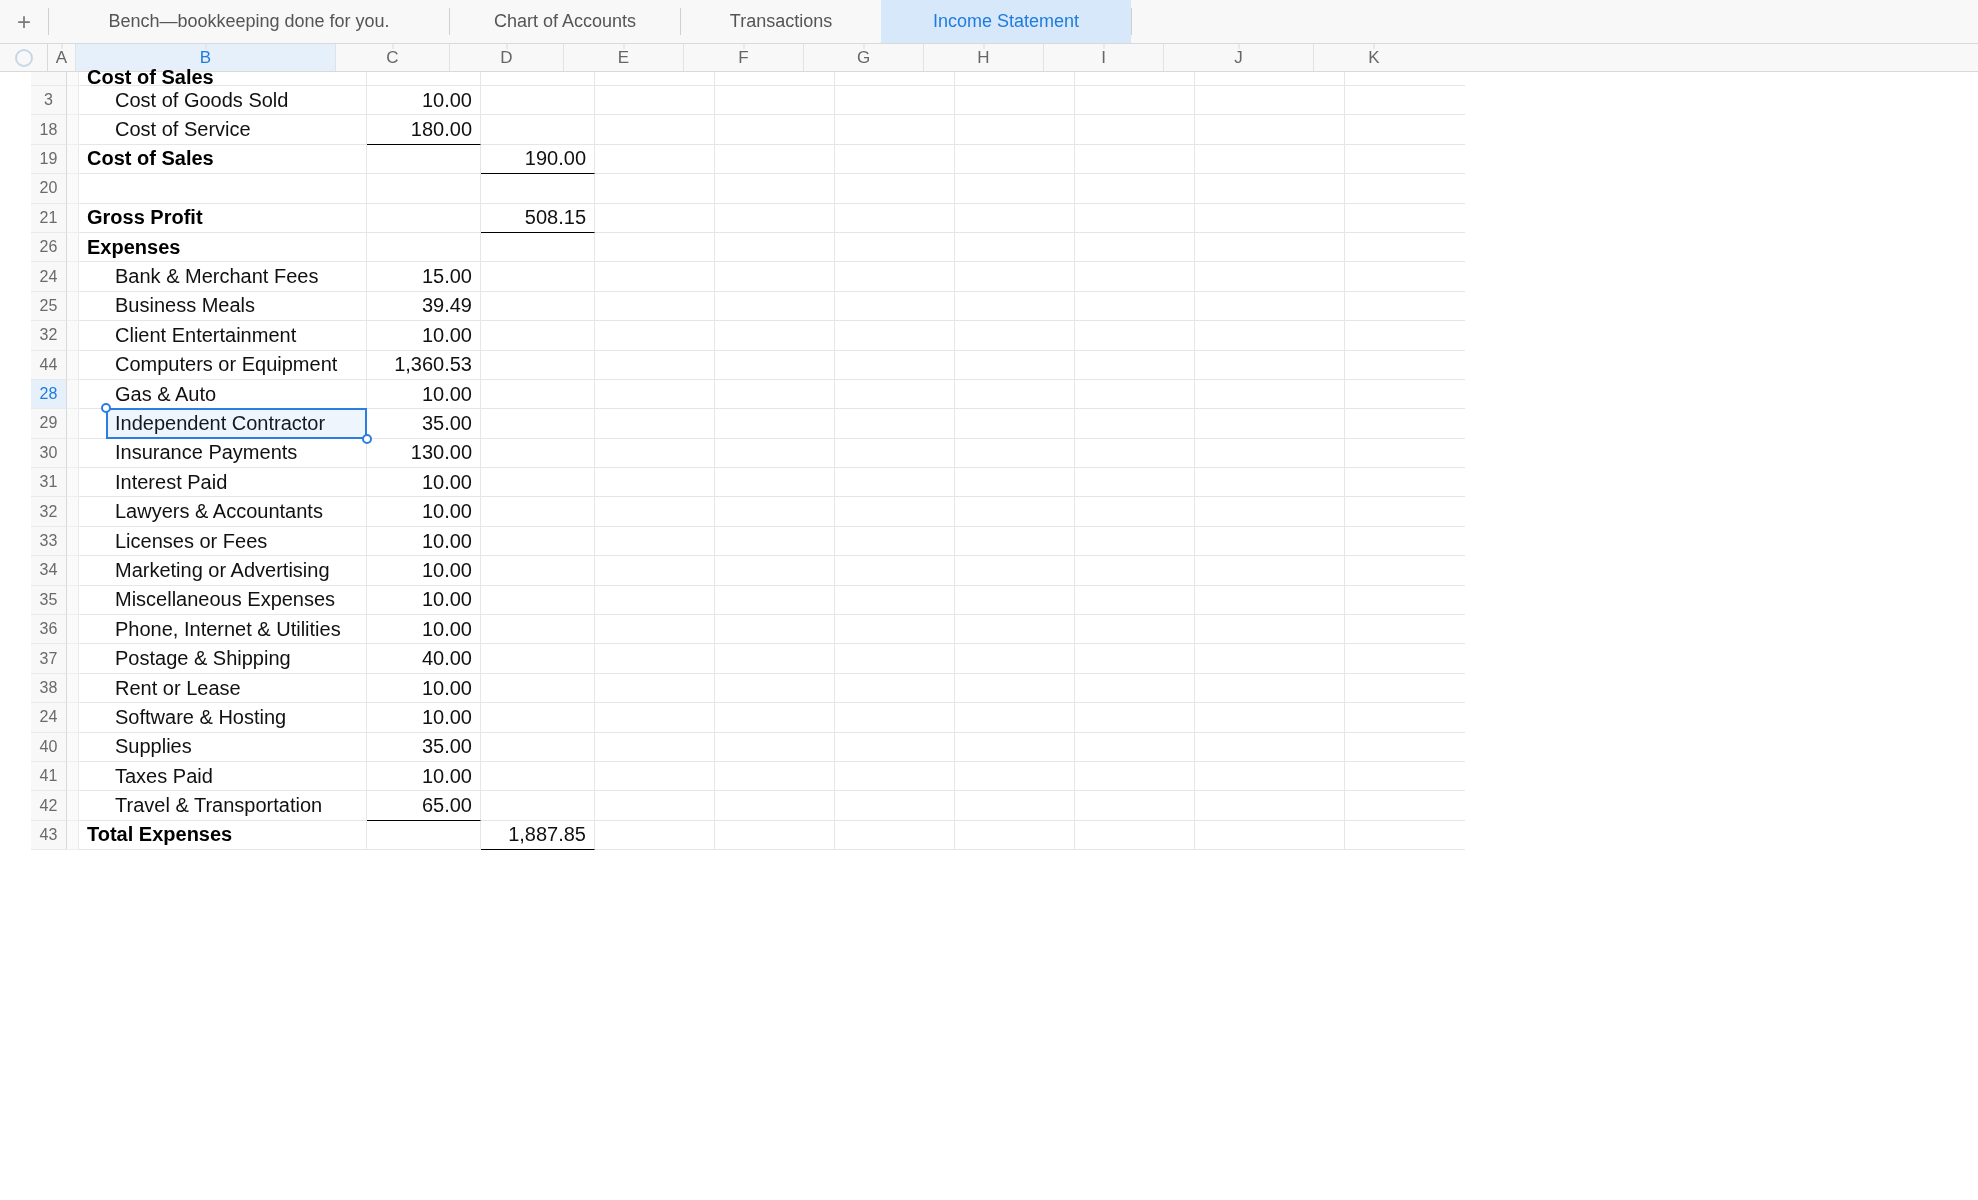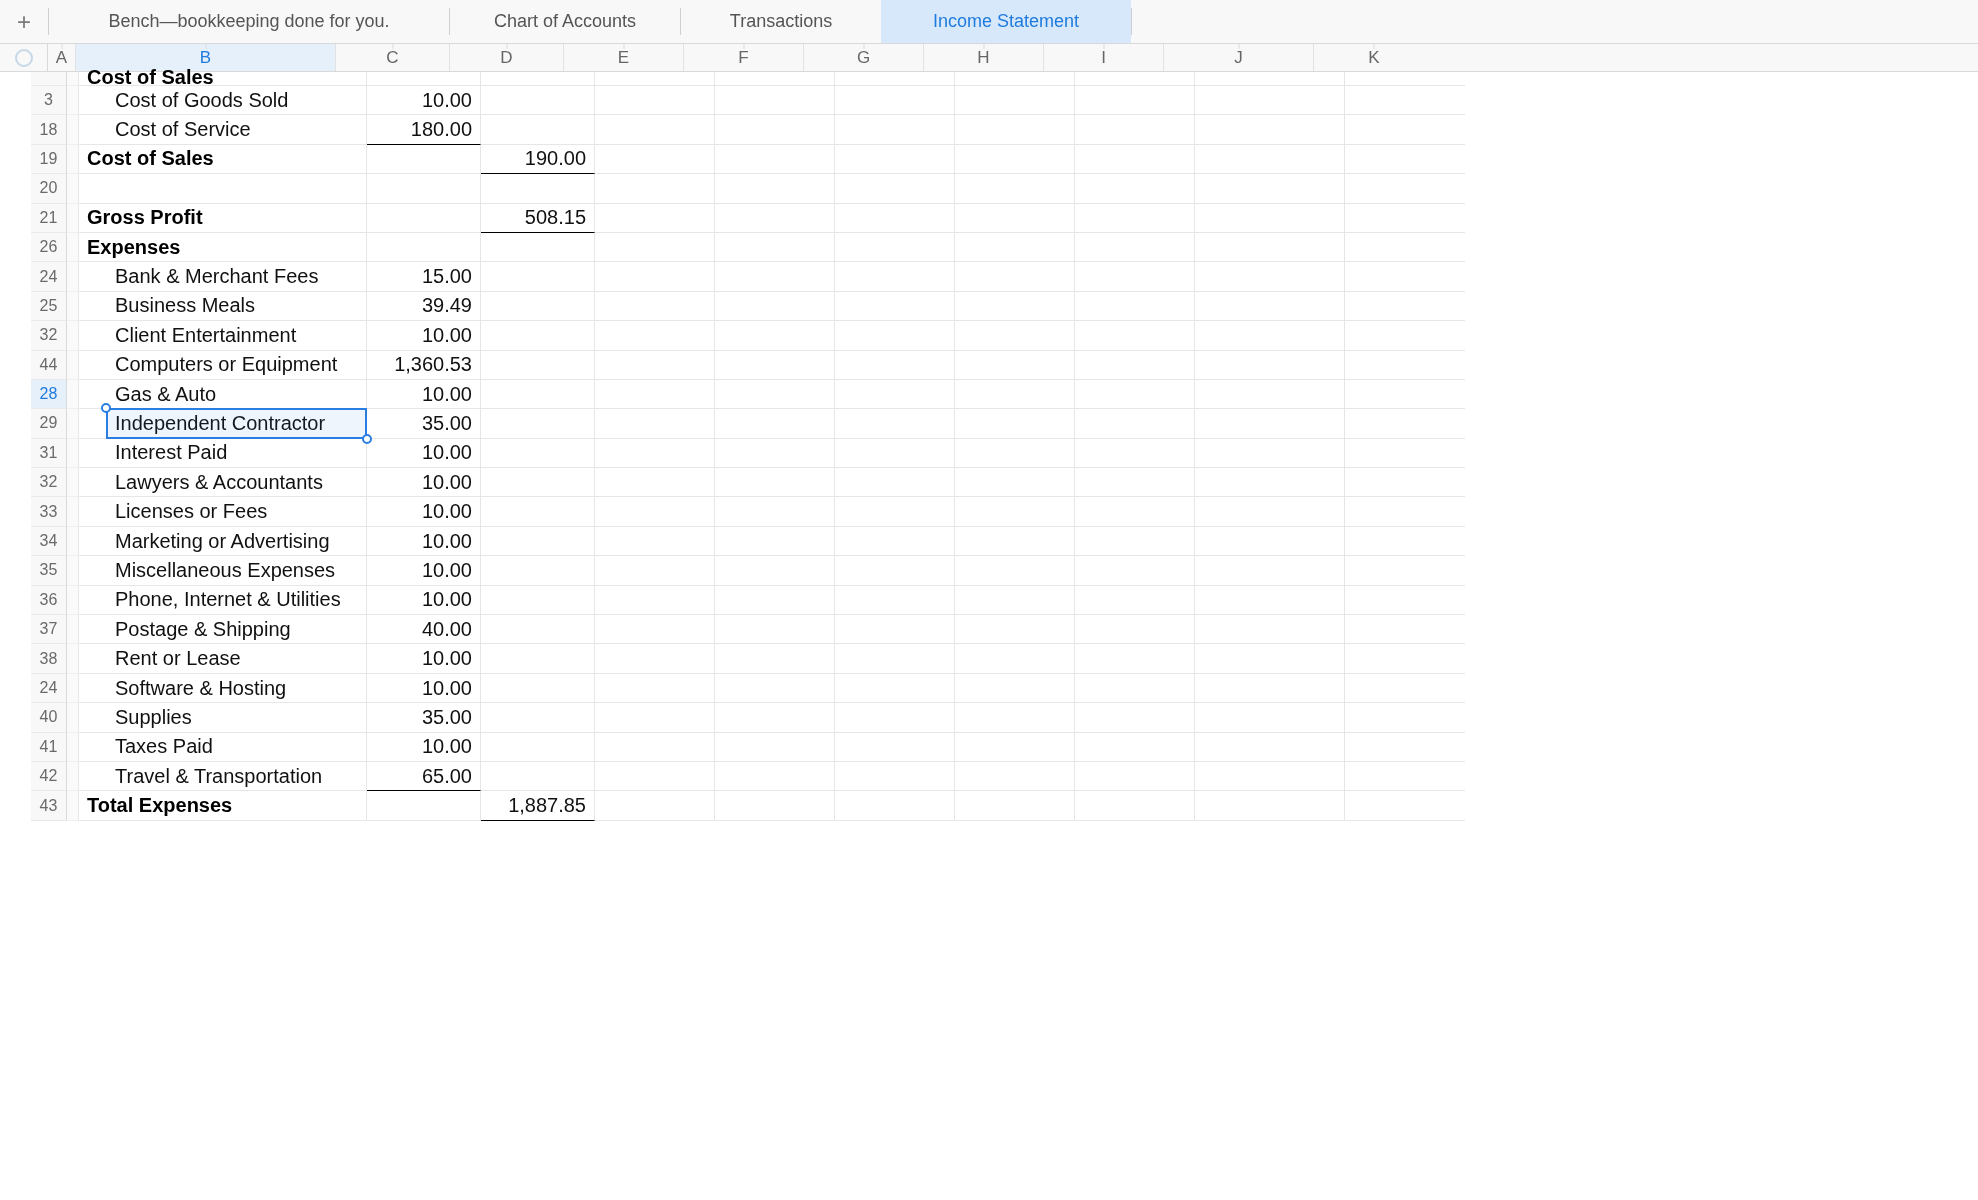--- a/index.html
+++ b/index.html
@@ -394,20 +394,35 @@
         <div class="cell cD num"></div>
         <div class="cell cRest"></div>
         <div class="cell cRest"></div>
         <div class="cell cRest"></div>
         <div class="cell cRest"></div>
         <div class="cell cRest8"></div>
         <div class="cell cRest9"></div>
         <div class="cell cRest" style="border-right: none;"></div>
       </div>
       <div class="row">
+        <div class="rowhdr">30</div>
+        <div class="gutter"></div>
+        <div class="cell cA" style="border-right: none;"></div>
+        <div class="cell cB">Insurance Payments</div>
+        <div class="cell cC num">130.00</div>
+        <div class="cell cD num"></div>
+        <div class="cell cRest"></div>
+        <div class="cell cRest"></div>
+        <div class="cell cRest"></div>
+        <div class="cell cRest"></div>
+        <div class="cell cRest8"></div>
+        <div class="cell cRest9"></div>
+        <div class="cell cRest" style="border-right: none;"></div>
+      </div>
+      <div class="row">
         <div class="rowhdr">31</div>
         <div class="gutter"></div>
         <div class="cell cA" style="border-right: none;"></div>
         <div class="cell cB">Interest Paid</div>
         <div class="cell cC num">10.00</div>
         <div class="cell cD num"></div>
         <div class="cell cRest"></div>
         <div class="cell cRest"></div>
         <div class="cell cRest"></div>
         <div class="cell cRest"></div>

